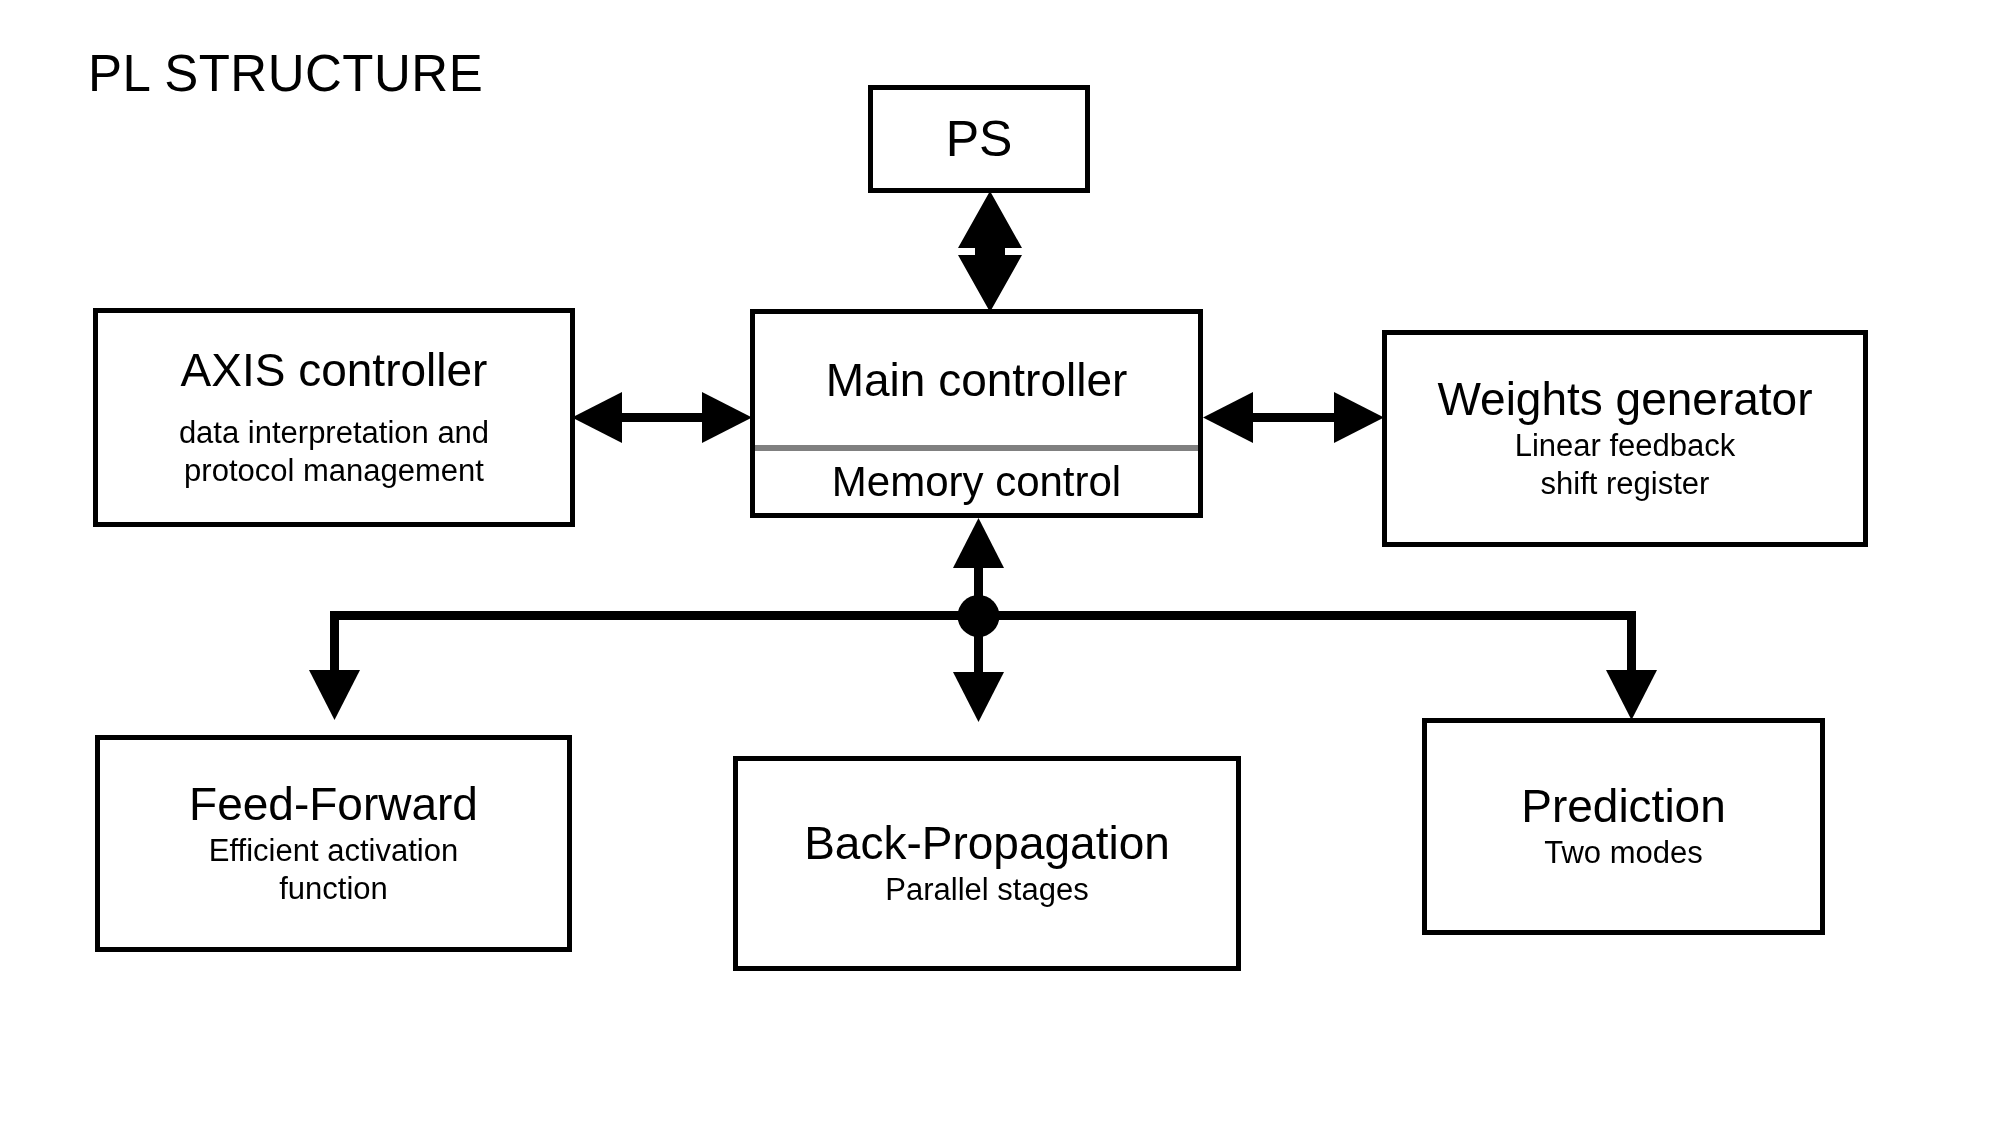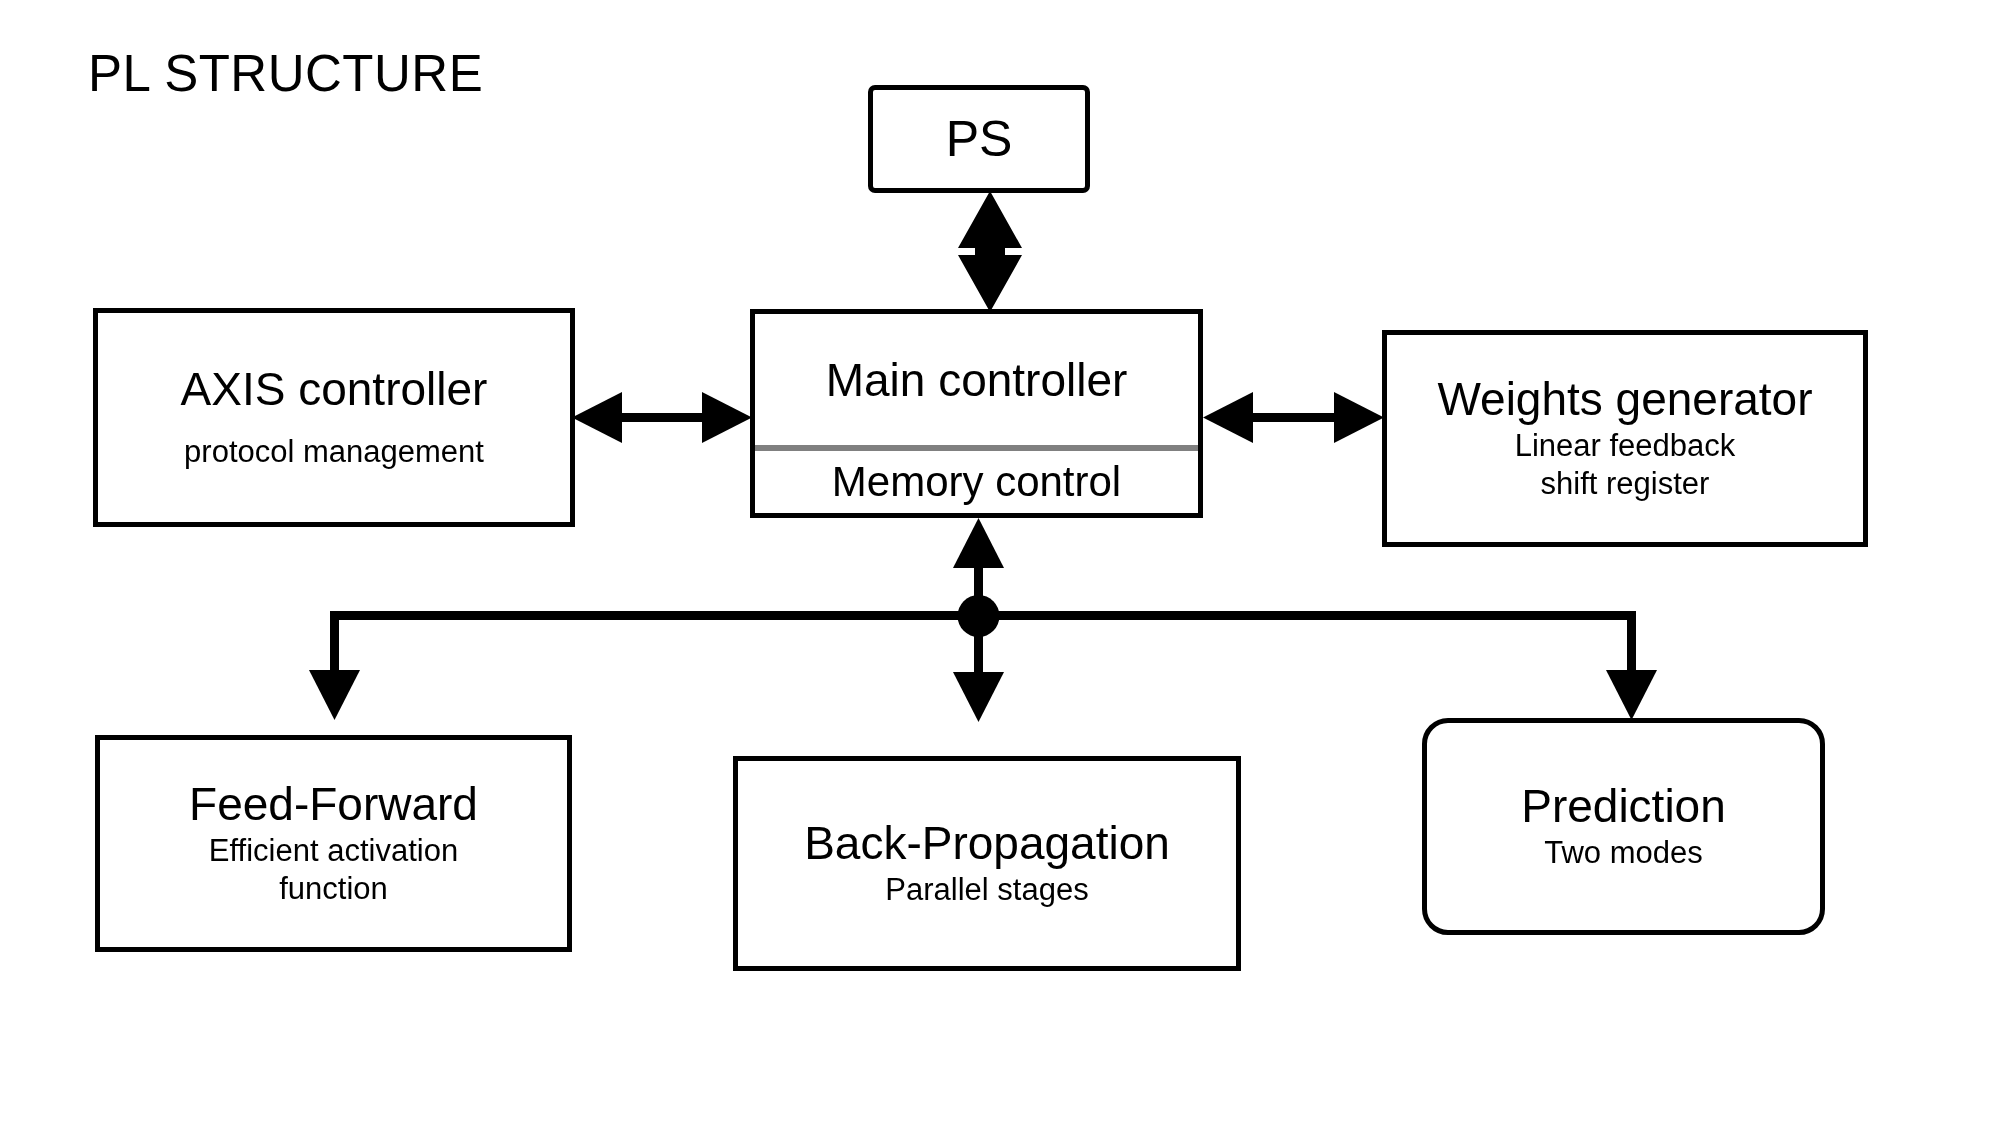--- a/index.html
+++ b/index.html
@@ -49,21 +49,21 @@
     line-height: 1.12;
     white-space: nowrap;
   }
   .box .sub {
     font-size: 31px;
     font-weight: 400;
     line-height: 1.22;
   }
 
   
-  #ps-box      { left: 868px;  top: 85px;  width: 222px; height: 108px; border-radius: 7px; }
+  #ps-box      { left: 868px;  top: 85px;  width: 222px; height: 108px; }
   #ps-box .hdr { font-size: 50px; }
 
   #axis-box    { left: 93px;   top: 308px; width: 482px; height: 219px; }
   #axis-box .hdr { font-size: 46px; margin-bottom: 18px; }
 
   #main-box    { left: 750px;  top: 309px; width: 453px; height: 209px;
                  flex-direction: column; justify-content: flex-start;
                  padding: 0; }
   .main-top {
     height: 131px;
@@ -88,21 +88,21 @@
 
   #weights-box { left: 1382px; top: 310px; width: 486px; height: 217px; margin-top: 20px; }
   #weights-box .hdr { font-size: 46px; margin-bottom: 2px; }
 
   #ff-box      { left: 95px;   top: 718px; width: 477px; height: 217px; margin-top: 17px; }
   #ff-box .hdr { font-size: 46px; margin-bottom: 2px; }
 
   #bp-box      { left: 733px;  top: 756px; width: 508px; height: 215px; }
   #bp-box .hdr { font-size: 46px; margin-bottom: 2px; }
 
-  #pred-box    { left: 1422px; top: 718px; width: 403px; height: 217px; border-radius: 26px; }
+  #pred-box    { left: 1422px; top: 718px; width: 403px; height: 217px; }
   #pred-box .hdr { font-size: 46px; margin-bottom: 2px; }
 
   
   #connectors {
     position: absolute;
     left: 0; top: 0;
     width: 2000px;
     height: 1125px;
     pointer-events: none;
   }
@@ -166,20 +166,21 @@
 
     <circle cx="978.5" cy="616" r="21" fill="#000000"></circle>
   </svg>
 
   <div class="box" id="ps-box">
     <div class="hdr">PS</div>
   </div>
 
   <div class="box" id="axis-box">
     <div class="hdr">AXIS controller</div>
+    <div class="sub">data interpretation and</div>
     <div class="sub">protocol management</div>
   </div>
 
   <div class="box" id="main-box">
     <div class="main-top">Main controller</div>
     <div class="main-divider"></div>
     <div class="main-bottom">Memory control</div>
   </div>
 
   <div class="box" id="weights-box">

